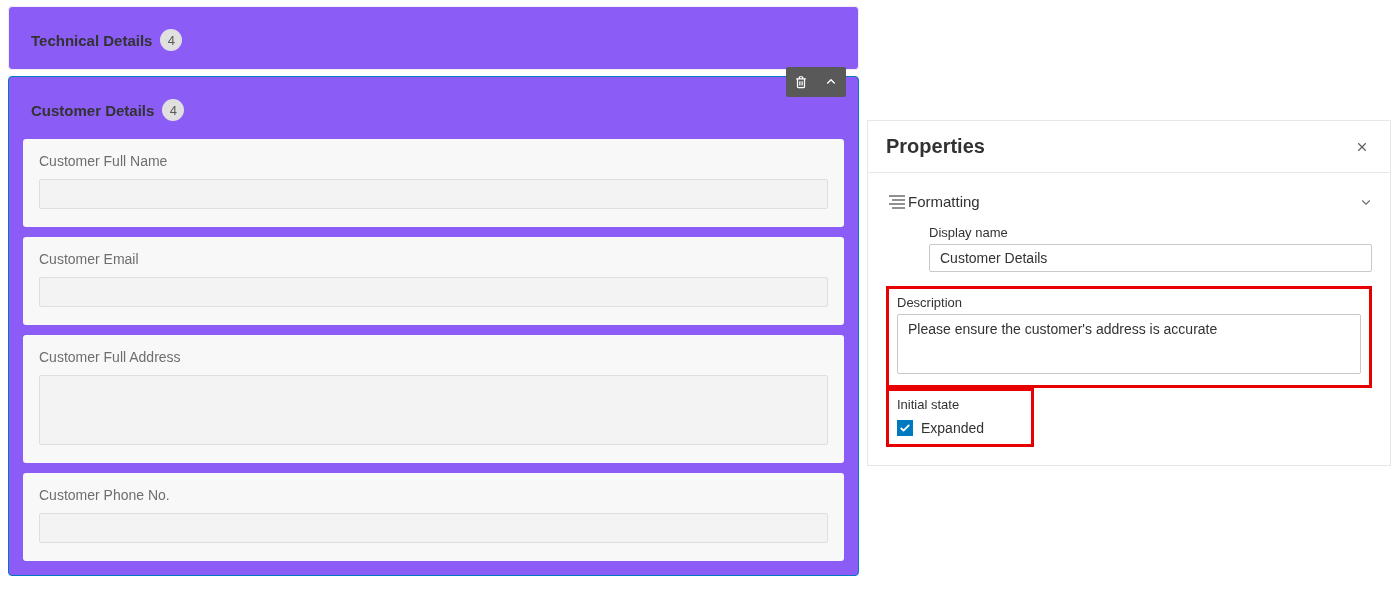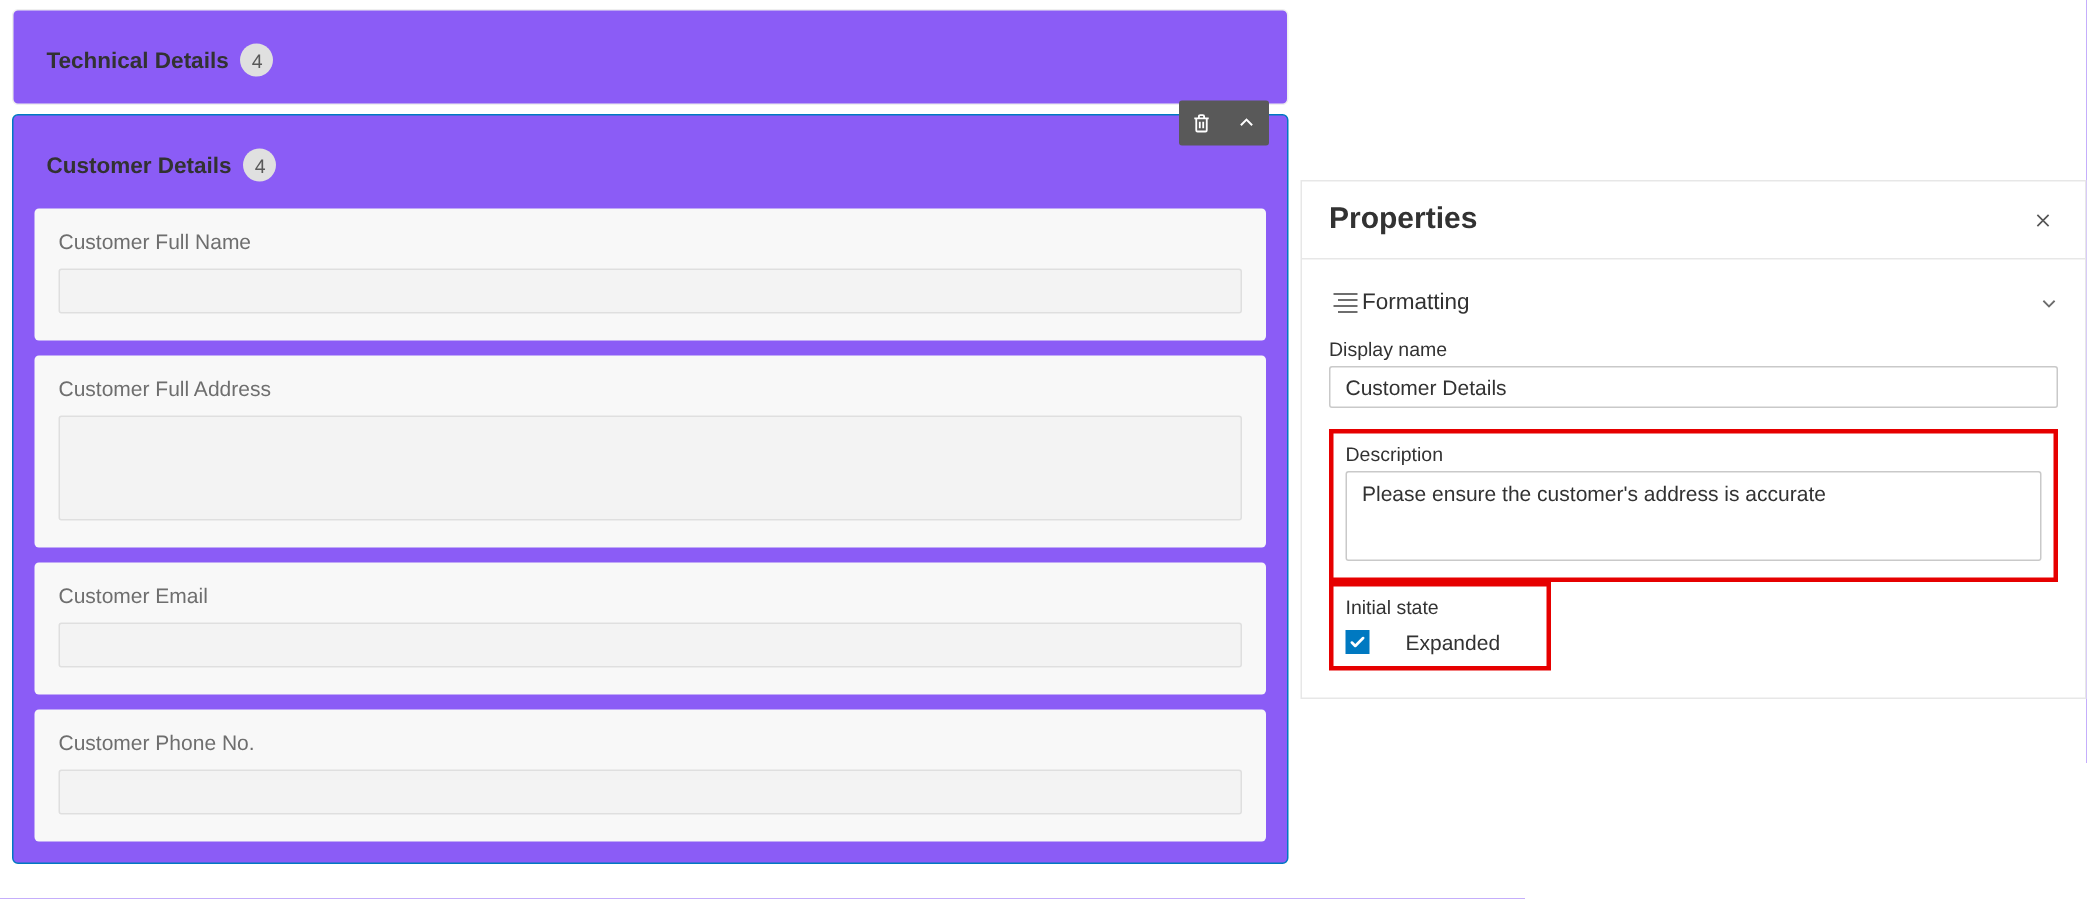--- a/index.html
+++ b/index.html
@@ -109,21 +109,21 @@
       display: flex;
       align-items: center;
       justify-content: space-between;
       padding: 6px 0 14px 0;
     }
     .section-row-left {
       display: flex;
       align-items: flex-start;
     }
     .section-row-title { font-size: 15px; color: #323232; }
-    .prop-block { margin-bottom: 14px; }
+    .prop-block { margin-bottom: 14px; margin-left: 43px; }
     .prop-label {
       font-size: 13px;
       color: #323232;
       margin-bottom: 4px;
     }
     .prop-input {
       width: 100%;
       height: 28px;
       border: 1px solid #c9c9c9;
       border-radius: 2px;
@@ -144,21 +144,21 @@
       outline: none;
     }
     .highlight-red {
       border: 3px solid #e60000;
       padding: 6px 8px 8px 8px;
     }
     .highlight-red.narrow { width: 148px; }
     .checkbox-row {
       display: flex;
       align-items: center;
-      gap: 24px;
+      gap: 8px;
     }
     .cb {
       width: 16px;
       height: 16px;
       background: #0079c1;
       display: inline-flex;
       align-items: center;
       justify-content: center;
       cursor: pointer;
     }
@@ -197,26 +197,26 @@
     <div class="card-header">
       <span class="section-title">Customer Details</span>
       <span class="badge">4</span>
     </div>
     <div class="card-body">
       <div class="field-group">
         <div class="field-label">Customer Full Name</div>
         <div class="field-input"></div>
       </div>
       <div class="field-group">
+        <div class="field-label">Customer Email</div>
+        <div class="field-input"></div>
+      </div>
+      <div class="field-group">
         <div class="field-label">Customer Full Address</div>
         <div class="field-input field-textarea"></div>
-      </div>
-      <div class="field-group">
-        <div class="field-label">Customer Email</div>
-        <div class="field-input"></div>
       </div>
       <div class="field-group">
         <div class="field-label">Customer Phone No.</div>
         <div class="field-input"></div>
       </div>
     </div>
   </div>
 </div>
 
 <div class="right-col">

